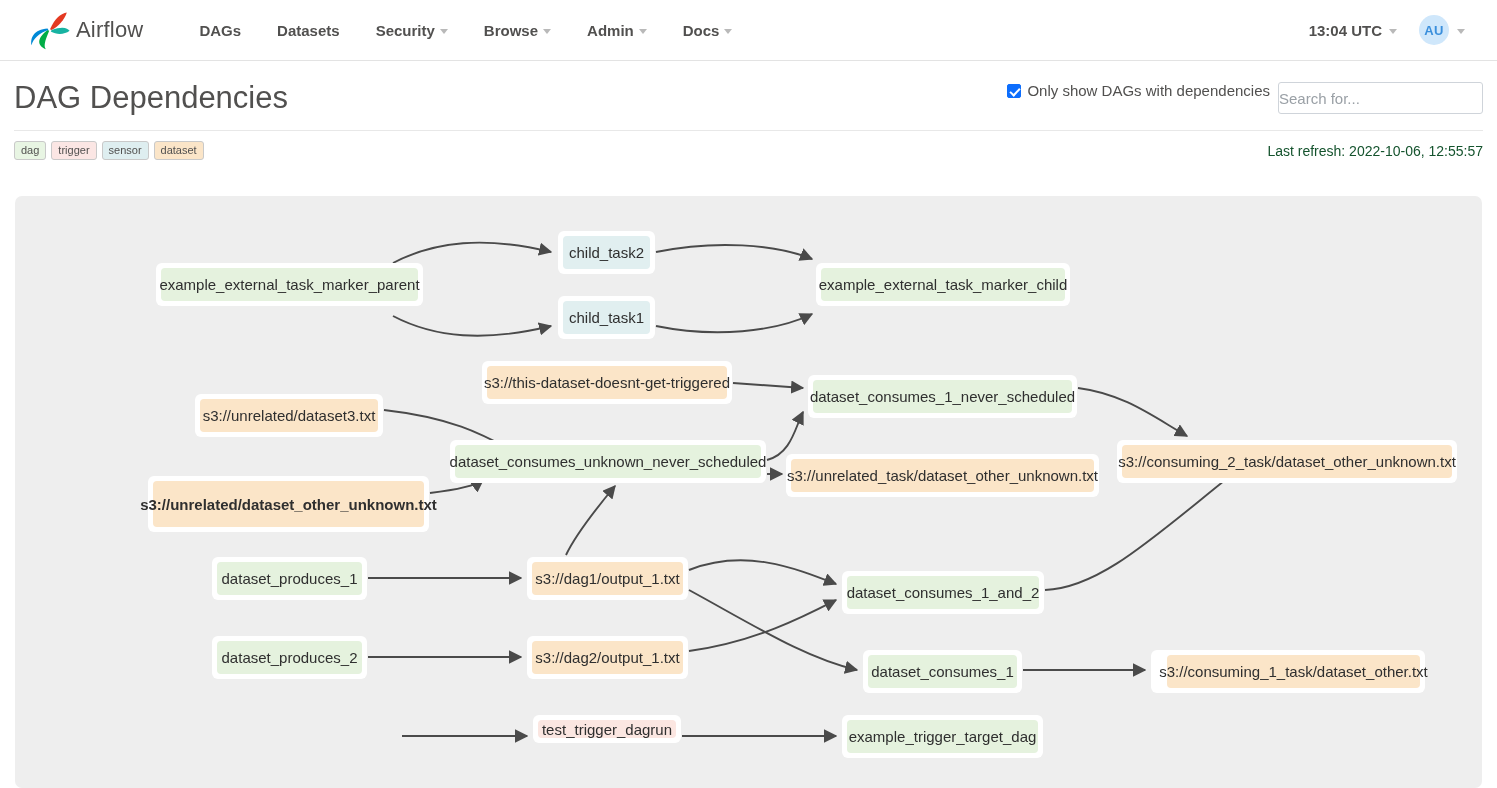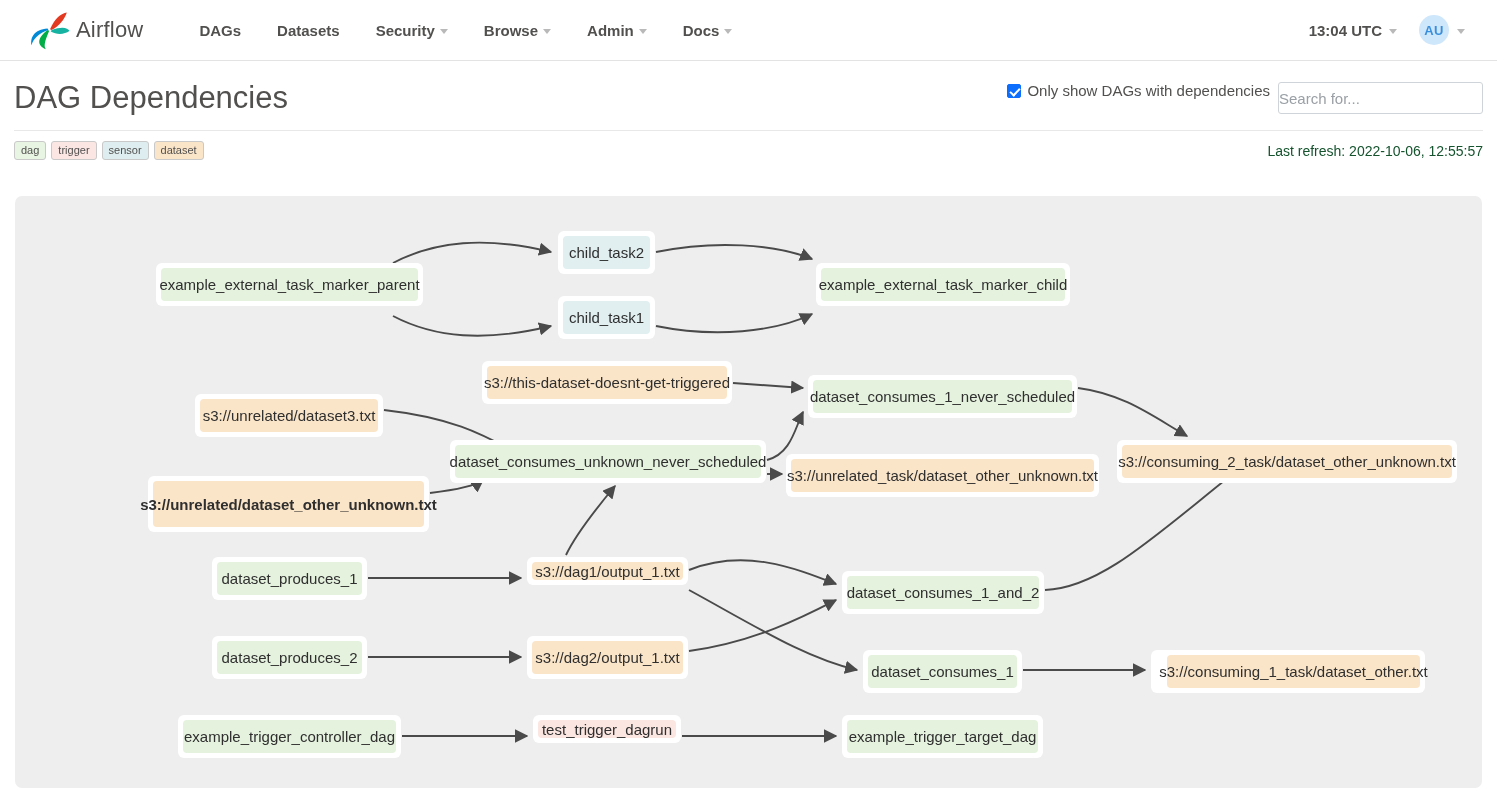--- a/index.html
+++ b/index.html
@@ -293,41 +293,38 @@
   <div class="node t-dataset" style="left:771px;top:258px;width:313px;height:43px;text-align:right;">
       <div class="node-inner">s3://unrelated_task/dataset_other_unknown.txt</div>
     </div>
   <div class="node t-dataset" style="left:1102px;top:244px;width:340px;height:43px;">
       <div class="node-inner">s3://consuming_2_task/dataset_other_unknown.txt</div>
     </div>
 
   <div class="node t-dag" style="left:197px;top:361px;width:155px;height:43px;">
       <div class="node-inner">dataset_produces_1</div>
     </div>
-  <div class="node t-dataset" style="left:512px;top:361px;width:161px;height:28px;">
+  <div class="node t-dataset" style="left:512px;top:361px;width:161px;height:43px;">
       <div class="node-inner">s3://dag1/output_1.txt</div>
     </div>
   <div class="node t-dag" style="left:827px;top:375px;width:202px;height:43px;">
       <div class="node-inner">dataset_consumes_1_and_2</div>
     </div>
   <div class="node t-dag" style="left:197px;top:440px;width:155px;height:43px;">
       <div class="node-inner">dataset_produces_2</div>
     </div>
   <div class="node t-dataset" style="left:512px;top:440px;width:161px;height:43px;">
       <div class="node-inner">s3://dag2/output_1.txt</div>
     </div>
   <div class="node t-dag" style="left:848px;top:454px;width:159px;height:43px;">
       <div class="node-inner">dataset_consumes_1</div>
     </div>
   <div class="node t-dataset" style="left:1136px;top:454px;width:274px;height:43px;padding-left:16px;">
       <div class="node-inner">s3://consuming_1_task/dataset_other.txt</div>
     </div>
 
-  <div class="node t-dag" style="left:163px;top:519px;width:223px;height:43px;">
-      <div class="node-inner">example_trigger_controller_dag</div>
-    </div>
   <div class="node t-trigger" style="left:518px;top:519px;width:148px;height:28px;">
       <div class="node-inner">test_trigger_dagrun</div>
     </div>
   <div class="node t-dag" style="left:827px;top:519px;width:201px;height:43px;">
       <div class="node-inner">example_trigger_target_dag</div>
     </div>
 </div>
 
 </body></html>

